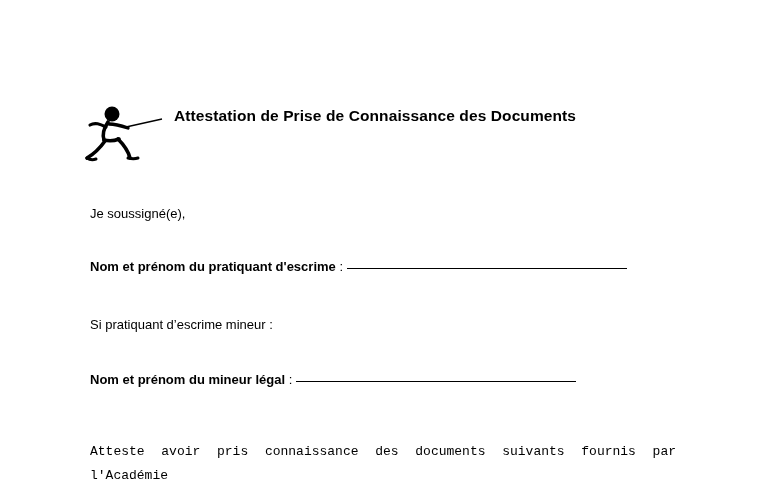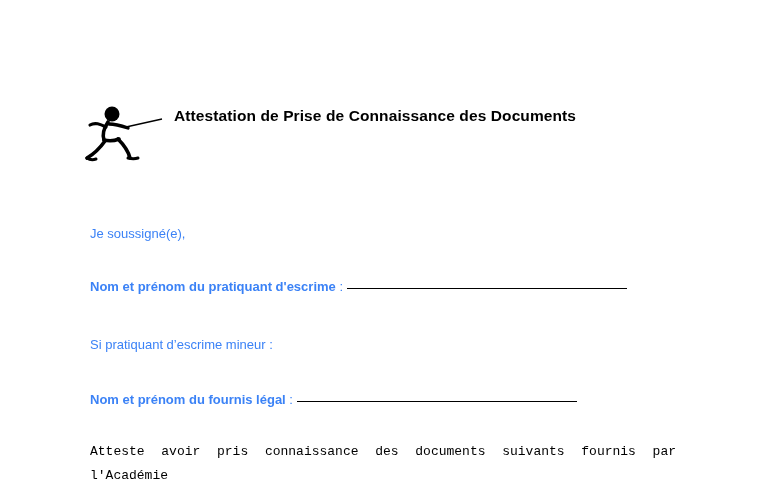--- a/index.html
+++ b/index.html
@@ -54,22 +54,21 @@
 
   
   .body-text {
     position: absolute;
     left: 90px;
     width: 586px;
   }
   .line {
     font-size: 13px;
     line-height: 18px;
-    color: #3b82f6;
-    margin-top: 20px;
+    color: #000000;
   }
   .bold {
     font-weight: bold;
   }
   .rule {
     display: inline-block;
     border-bottom: 1px solid #000;
     vertical-align: 2px;
   }
 
@@ -139,21 +138,21 @@
 
   <div class="body-text line l-nom">
     <span class="bold">Nom et prénom du pratiquant d'escrime</span><span> : </span><span class="rule" style="width:280px;"></span>
   </div>
 
   <div class="body-text line l-mineur">
     <span>Si pratiquant d’escrime mineur  :</span>
   </div>
 
   <div class="body-text line l-tuteur">
-    <span class="bold">Nom et prénom du fournis légal</span><span> : </span><span class="rule" style="width:280px;"></span>
+    <span class="bold">Nom et prénom du mineur légal</span><span> : </span><span class="rule" style="width:280px;"></span>
   </div>
 
   <div class="body-text l-atteste justified">
     <span class="j1">Atteste avoir pris connaissance des documents suivants fournis par l'Académie</span>
     <span>d'Escrime de Martigues :</span>
   </div>
 
 </div>
 
 </body></html>

